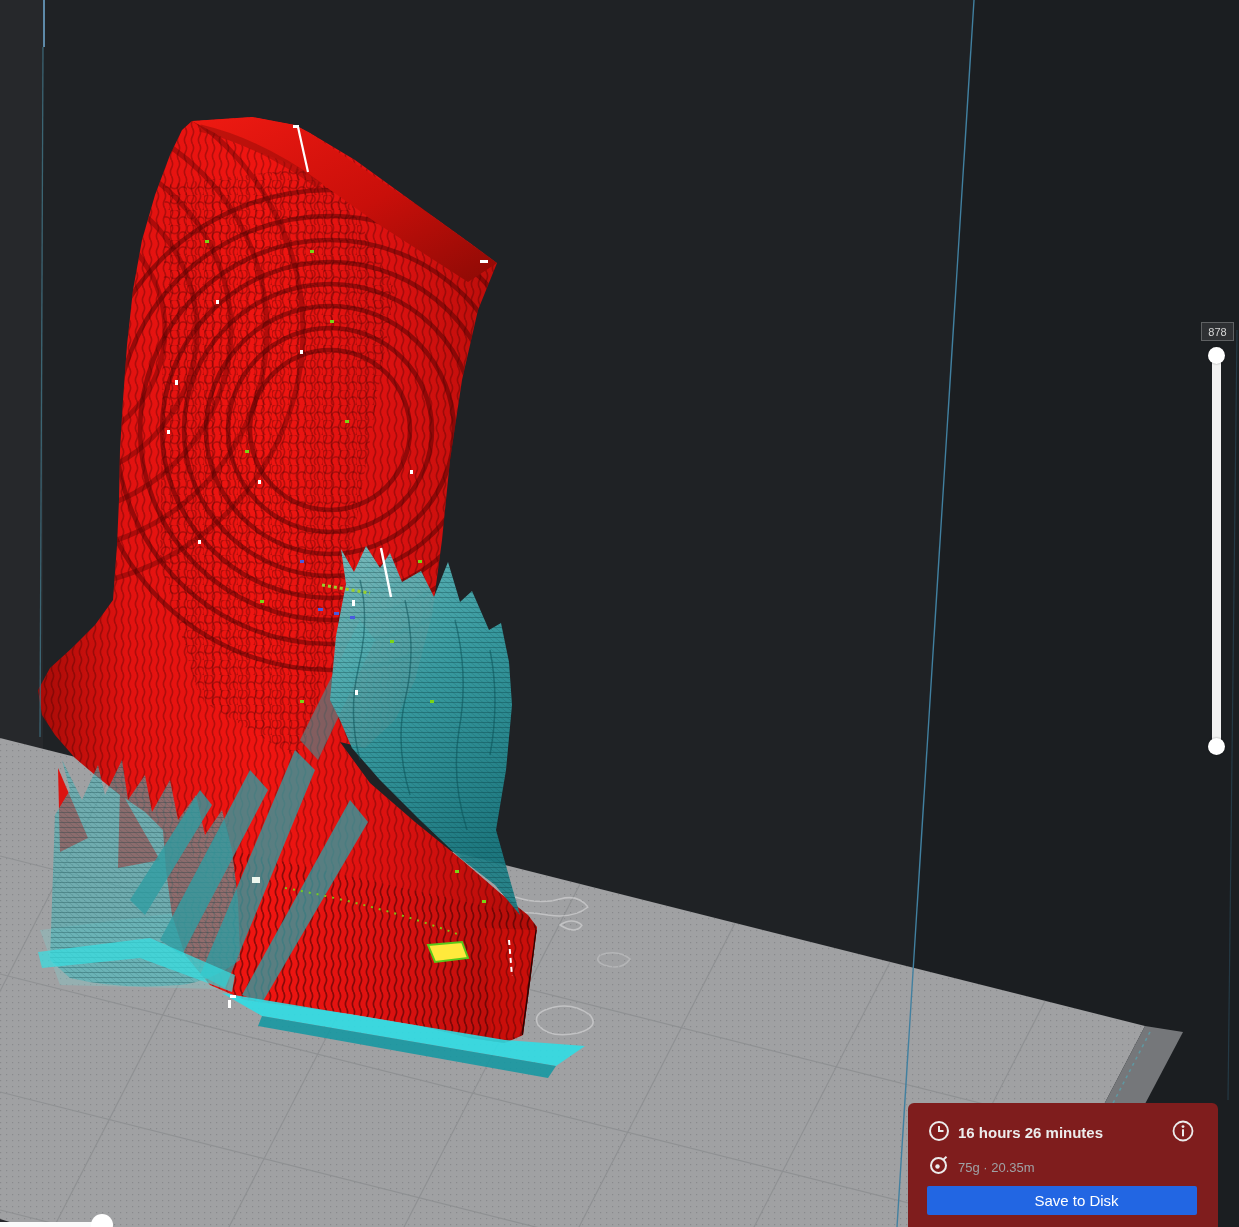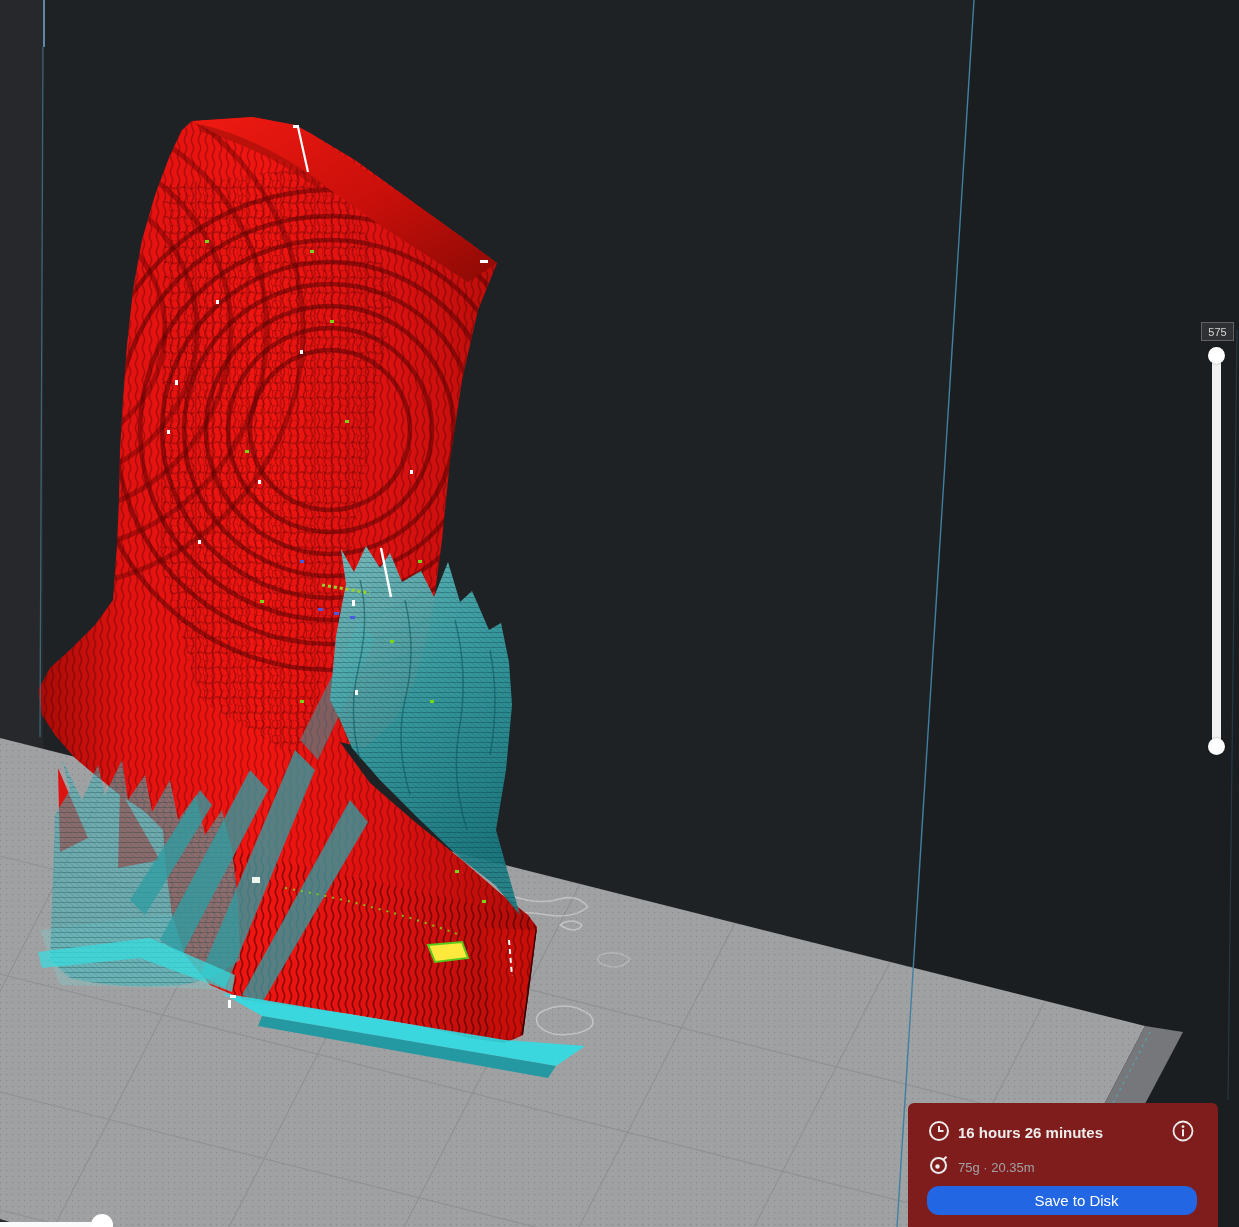--- a/index.html
+++ b/index.html
@@ -21,21 +21,21 @@
 
   
   .panel{position:absolute;left:908px;top:1103px;width:310px;height:135px;
     background:#7f1d1d;border-radius:6px 6px 0 0;z-index:40;}
   .panel .row-icon{position:absolute;}
   .time-text{position:absolute;left:50px;top:21px;color:#ececec;
     font-size:15px;font-weight:bold;white-space:nowrap;}
   .material-text{position:absolute;left:50px;top:57px;color:#9fa2a5;
     font-size:13px;white-space:nowrap;}
   .save-btn{position:absolute;left:19px;top:83px;width:270px;height:29px;
-    background:#2266e3;border:none;border-radius:12px;color:#ffffff;
+    background:#2266e3;border:none;border-radius:2px;color:#ffffff;
     font-size:15px;font-family:"Liberation Sans",sans-serif;cursor:pointer;
     display:flex;align-items:center;justify-content:center;padding-left:35px;}
 
   
   .pill-bar{position:absolute;left:0px;top:1222px;width:96px;height:5px;
     background:#fafafa;z-index:35;}
   .pill-knob{position:absolute;left:91px;top:1214px;width:22px;height:22px;
     border-radius:50%;background:#ffffff;z-index:35;}
 </style>
 </head>
@@ -261,21 +261,21 @@
   </g>
 
   <g fill="none">
     <line x1="44" y1="0" x2="44" y2="47" stroke="#5d89a8" stroke-width="2"></line>
     <line x1="43" y1="47" x2="40" y2="737" stroke="#3f7080" stroke-width="1.3" opacity="0.85"></line>
     <line x1="974" y1="0" x2="897" y2="1227" stroke="#4180a0" stroke-width="1.4"></line>
     <line x1="1237" y1="330" x2="1228" y2="1100" stroke="#3d7a99" stroke-width="1.2" opacity="0.3"></line>
   </g>
 </svg>
 
-<div class="layer-label">575</div>
+<div class="layer-label">878</div>
 <div class="layer-track"></div>
 <div class="layer-handle handle-top"></div>
 <div class="layer-handle handle-bottom"></div>
 
 <div class="panel">
   <svg class="row-icon" style="left:20px;top:17px;" width="22" height="22" viewBox="0 0 22 22">
     <circle cx="11" cy="11" r="9" fill="none" stroke="#ececec" stroke-width="2"></circle>
     <path d="M11,6 V11 H15.5" fill="none" stroke="#ececec" stroke-width="2"></path>
   </svg>
   <div class="time-text">16 hours 26 minutes</div>

